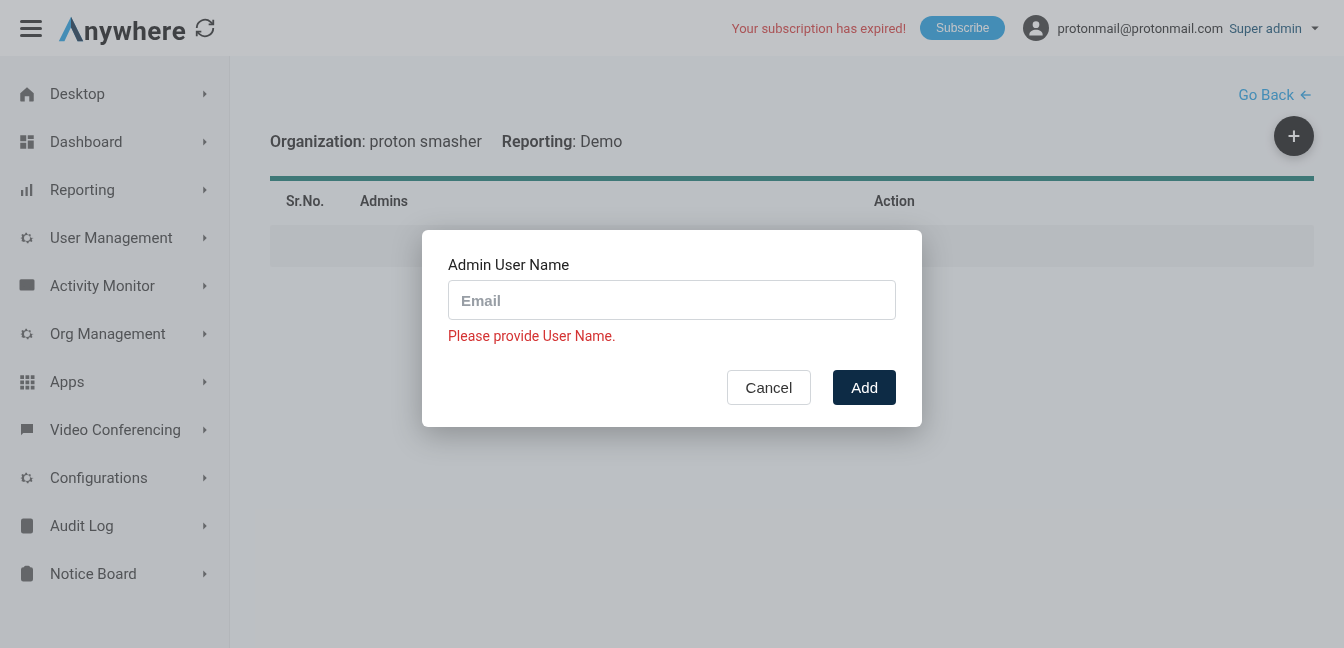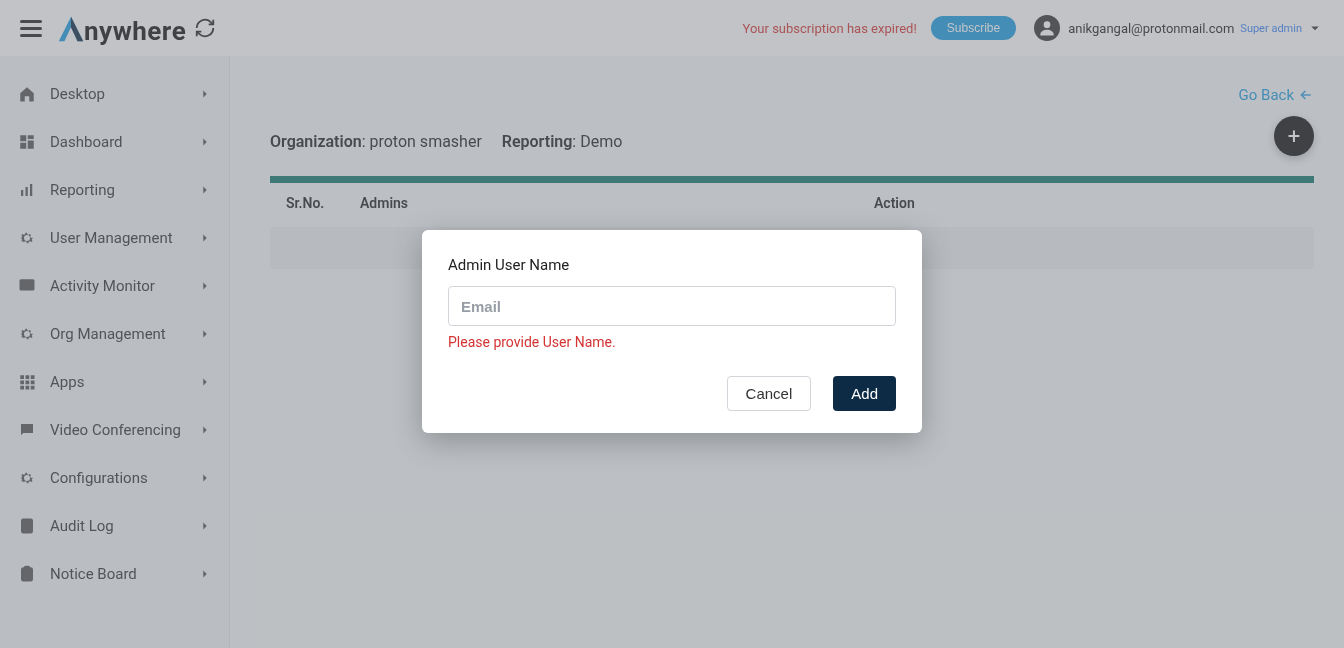--- a/index.html
+++ b/index.html
@@ -13,48 +13,48 @@
   .logo { display:flex; align-items:baseline; font-weight:700; font-size:26px; color:#111; margin-left:2px;}
   .logo svg { width:30px; height:30px; margin-right:-2px; position:relative; top:4px;}
   .logo .rest { letter-spacing:0.5px; }
   .refresh-icon { margin-left:8px; width:22px; height:22px; cursor:pointer;}
   .topbar .spacer { flex:1; }
   .expired { color:#d43333; font-size:13px; margin-right:14px; }
   .subscribe-btn { background:#1a9be0; color:#fff; border:none; border-radius:16px; padding:5px 16px; font-size:12px; cursor:pointer; margin-right:18px;}
   .avatar { width:26px; height:26px; border-radius:50%; background:#333; display:flex; align-items:center; justify-content:center; margin-right:8px;}
   .avatar svg { width:20px; height:20px; fill:#fff;}
   .username { font-size:13px; color:#222; margin-right:6px;}
-  .role { font-size:11px; color:#3b82f6; margin-right:4px;}
+  .role { font-size:13px; color:#0c4a6e; margin-right:4px;}
   .chevdown { width:18px; height:18px; cursor:pointer; margin-right:10px;}
 
   
   .sidebar { position:absolute; top:56px; left:0; bottom:0; width:230px; background:#f0f2f4; padding-top:14px; box-shadow: inset -1px 0 0 #e3e5e7;}
   .nav-item { display:flex; align-items:center; padding:0 18px; height:48px; color:#333; font-size:15px; cursor:pointer;}
   .nav-item .nav-icon { width:18px; height:18px; margin-right:14px; flex:0 0 18px; fill:#555; color:#555;}
   .nav-item .chev { margin-left:auto; width:14px; height:14px; fill:#555;}
 
   
   .main { position:absolute; top:56px; left:230px; right:0; bottom:0; background:#f5f7f9; padding:0;}
   .go-back { position:absolute; top:30px; right:30px; color:#1a9be0; font-size:15px; cursor:pointer; display:flex; align-items:center; gap:4px;}
   .go-back svg { width:16px; height:16px; stroke:#1a9be0;}
   .info-line { position:absolute; top:76px; left:40px; font-size:16px; color:#222;}
   .info-line .label { font-weight:600; }
   .info-line .gap { display:inline-block; width:12px;}
   .fab { position:absolute; top:60px; right:30px; width:40px; height:40px; border-radius:50%; background:#111; color:#fff; display:flex; align-items:center; justify-content:center; font-size:22px; cursor:pointer; box-shadow:0 3px 10px rgba(0,0,0,0.25);}
   .table-wrap { position:absolute; top:120px; left:40px; right:30px; }
-  .table-head { display:flex; border-top:7px solid #0f766e; padding:12px 0 12px 10px; font-size:14px; font-weight:600; color:#222;}
+  .table-head { display:flex; border-top:5px solid #0f766e; padding:12px 0 12px 10px; font-size:14px; font-weight:600; color:#222;}
   .col-sr { width:80px; padding-left:6px;}
   .col-admin { flex:1; }
   .col-action { width:440px; }
   .table-row { height:42px; background:#eceff1; border-radius:2px; margin-top:4px;}
 
   
   .overlay { position:absolute; inset:0; background:rgba(120,125,130,0.45); }
   .modal { position:absolute; top:230px; left:50%; transform:translateX(-50%); width:500px; background:#fff; border-radius:6px; box-shadow:0 8px 30px rgba(0,0,0,0.25); padding:26px 26px 22px;}
-  .modal-label { font-size:15px; color:#222; margin-bottom:12px; }
+  .modal-label { font-size:15px; color:#222; margin-bottom:6px; }
   .modal-input { width:100%; height:40px; border:1px solid #d2d6da; border-radius:4px; padding:0 12px; font-size:15px; color:#6d28d9;font-weight:bold; }
   .modal-input::placeholder { color:#989ea5; }
   .modal-error { color:#d43333; font-size:14px; margin-top:8px;}
   .modal-actions { display:flex; justify-content:flex-end; gap:22px; margin-top:26px;}
   .btn { border-radius:4px; padding:8px 18px; font-size:15px; cursor:pointer;}
   .btn-cancel { background:#fff; border:1px solid #d2d6da; color:#333;}
   .btn-add { background:#0d2b45; border:none; color:#fff;}
 </style>
 </head>
 <body>
@@ -82,21 +82,21 @@
       </svg>
     <div class="spacer"></div>
     <span class="expired">Your subscription has expired!</span>
     <button class="subscribe-btn">Subscribe</button>
     <div class="avatar">
       <svg viewBox="0 0 24 24">
           <circle cx="12" cy="8" r="4"></circle>
           <path d="M4 20c0-4 4-6 8-6s8 2 8 6v1H4z"></path>
         </svg>
     </div>
-    <span class="username">anikgangal@protonmail.com</span>
+    <span class="username">protonmail@protonmail.com</span>
     <span class="role">Super admin</span>
     <svg class="chevdown" viewBox="0 0 24 24" fill="#333">
         <path d="M7 10l5 5 5-5z"></path>
       </svg>
   </div>
 
   <div class="sidebar">
     <div class="nav-item">
       <svg class="nav-icon" viewBox="0 0 24 24">
           <path d="M3 11l9-8 9 8v10a1 1 0 0 1-1 1h-5v-7h-6v7H4a1 1 0 0 1-1-1z"></path>

